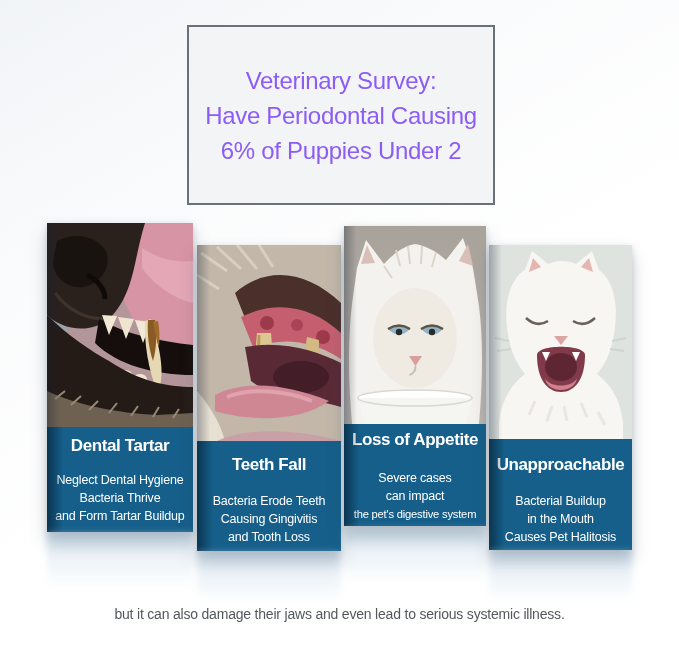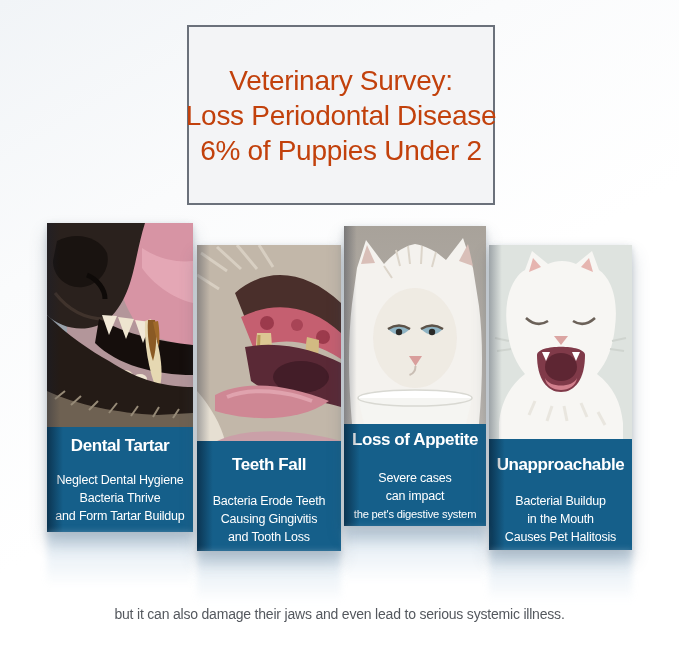--- a/index.html
+++ b/index.html
@@ -4,21 +4,21 @@
 <style>
   html,body{margin:0;padding:0;}
   body{width:679px;height:653px;font-family:"Liberation Sans",sans-serif;}
   .canvas{position:relative;width:679px;height:653px;overflow:hidden;
     background:linear-gradient(150deg,#f1f4f7 0%,#fafbfc 28%,#ffffff 55%);}
 
   
   .header-box{position:absolute;left:187px;top:25px;width:308px;height:180px;
     box-sizing:border-box;background:#f3f4f6;border:2px solid #6b717b;
     display:flex;flex-direction:column;justify-content:center;align-items:center;}
-  .header-line{font-size:28px;line-height:35px;color:#c2410c;letter-spacing:-0.3px;
+  .header-line{font-size:24px;line-height:35px;color:#8b5cf6;letter-spacing:-0.3px;
     font-weight:400;white-space:nowrap;}
 
   
   .panel{position:absolute;box-shadow:0 10px 16px rgba(70,90,110,.28),0 2px 6px rgba(70,90,110,.22);}
   .panel .photo{position:relative;width:100%;overflow:hidden;}
   .panel .photo svg{display:block;}
   .panel .photo::after{content:"";position:absolute;inset:0;pointer-events:none;
     background:linear-gradient(90deg,rgba(20,30,50,.32),rgba(20,30,50,0) 9%);}
   .caption{position:relative;background:#155f8a;color:#ffffff;text-align:center;
     box-sizing:border-box;}
@@ -53,21 +53,21 @@
   .footer{position:absolute;left:0;right:0;top:601px;text-align:center;
     color:#54585e;font-size:14px;line-height:27px;letter-spacing:-0.2px;}
 </style>
 </head>
 <body>
 
 <div class="canvas">
 
   <div class="header-box">
     <div class="header-line">Veterinary Survey:</div>
-    <div class="header-line">Loss Periodontal Disease</div>
+    <div class="header-line">Have Periodontal Causing</div>
     <div class="header-line">6% of Puppies Under 2</div>
   </div>
 
   <div class="panel" id="p1">
     <div class="photo">
       <svg width="146" height="204" viewBox="0 0 146 204" xmlns="http://www.w3.org/2000/svg">
         <rect width="146" height="204" fill="#b3969a"></rect>
         <rect width="20" height="204" fill="#9aa3ac"></rect>
         <path d="M55,0 L146,0 L146,125 L100,112 C80,96 66,55 58,0 Z" fill="#d794a4"></path>
         <path d="M95,25 C110,35 128,40 146,38 L146,80 C125,75 105,60 95,45 Z" fill="#e7abb9" opacity=".8"></path>

